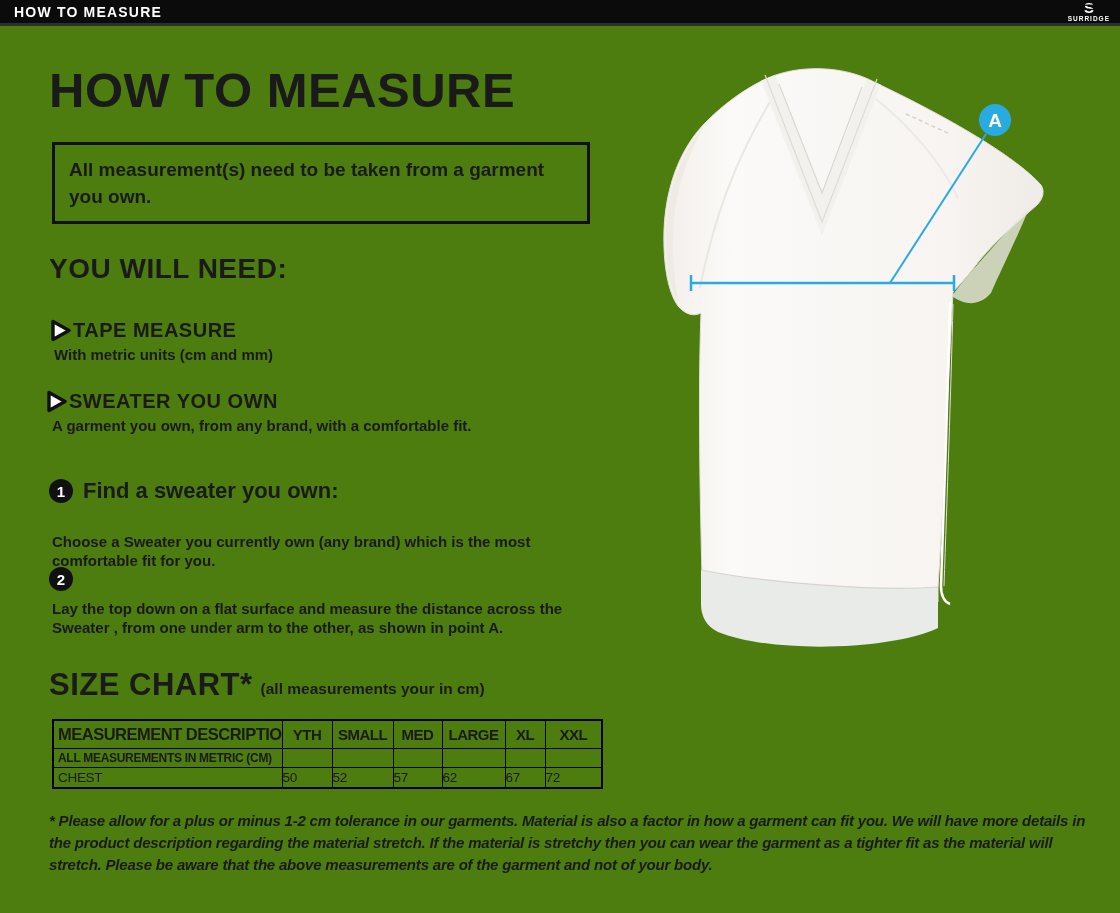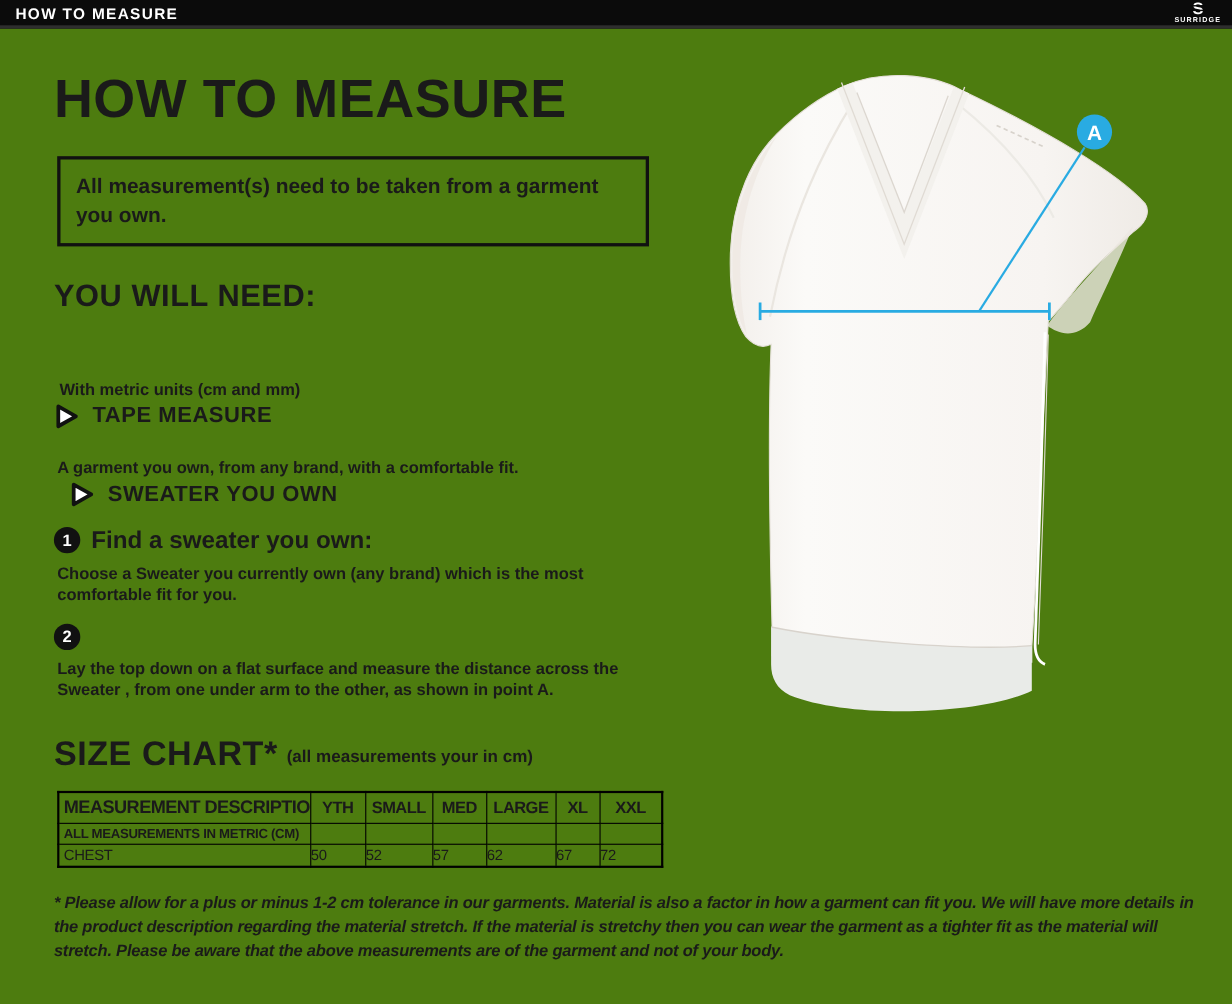--- a/index.html
+++ b/index.html
@@ -18,21 +18,21 @@
   .s-mark text { font-family:"Liberation Sans", sans-serif; }
   .wordmark { color:#fff; font-size:6.5px; font-weight:bold; letter-spacing:1px; margin-top:1px; }
 
   
   .abs { position:absolute; }
   .h1 { left:49px; top:64px; font-size:49px; font-weight:bold; letter-spacing:0.5px; line-height:52px; }
   .notice { left:52px; top:142px; width:538px; border:3px solid #111; padding:11px 14px; }
   .notice p { font-size:19px; font-weight:bold; line-height:27px; }
   .h2-need { left:49px; top:253px; font-size:28px; font-weight:bold; letter-spacing:0.5px; }
 
-  .need-item { display:flex; align-items:center; gap:13px;margin-top:48px; }
+  .need-item { display:flex; align-items:center; gap:2px; }
   .need-item .ttl { font-size:20px; font-weight:bold; letter-spacing:0.5px; }
   .need-desc { font-size:15px; font-weight:bold; }
 
   .step-head { display:flex; align-items:center; gap:10px; }
   .step-badge { width:24px; height:24px; border-radius:50%; background:#111; color:#fff;
                 display:flex; align-items:center; justify-content:center;
                 font-size:15px; font-weight:bold; flex:0 0 24px; }
   .step-head .ttl { font-size:22px; font-weight:bold; }
   .step-desc { font-size:15px; font-weight:bold; line-height:19px; width:525px; }
 
@@ -82,33 +82,33 @@
   <h2 class="abs h2-need">YOU WILL NEED:</h2>
 
   <div class="abs need-item" style="left:50px; top:319px;">
     <svg width="21" height="23" viewBox="0 0 21 23">
       <polygon points="3,2.5 19,11.5 3,20.5" fill="#fff" stroke="#111" stroke-width="3.4" stroke-linejoin="round"></polygon>
     </svg>
     <span class="ttl">TAPE MEASURE</span>
   </div>
   <p class="abs need-desc" style="left:54px; top:346px;">With metric units (cm and mm)</p>
 
-  <div class="abs need-item" style="left:64px; top:390px;">
+  <div class="abs need-item" style="left:46px; top:390px;">
     <svg width="21" height="23" viewBox="0 0 21 23">
       <polygon points="3,2.5 19,11.5 3,20.5" fill="#fff" stroke="#111" stroke-width="3.4" stroke-linejoin="round"></polygon>
     </svg>
     <span class="ttl">SWEATER YOU OWN</span>
   </div>
   <p class="abs need-desc" style="left:52px; top:417px;">A garment you own, from any brand, with a comfortable fit.</p>
 
   <div class="abs step-head" style="left:49px; top:478px;">
     <span class="step-badge">1</span>
     <span class="ttl">Find a sweater you own:</span>
   </div>
-  <p class="abs step-desc" style="left:52px; top:512px;">Choose a Sweater you currently own (any brand) which is the most comfortable fit for you.</p>
+  <p class="abs step-desc" style="left:52px; top:532px;">Choose a Sweater you currently own (any brand) which is the most comfortable fit for you.</p>
 
   <div class="abs step-head" style="left:49px; top:567px;">
     <span class="step-badge">2</span>
   </div>
   <p class="abs step-desc" style="left:52px; top:599px;">Lay the top down on a flat surface and measure the distance across the Sweater , from one under arm to the other, as shown in point A.</p>
 
   <div class="abs sc-row">
     <span class="h2-size">SIZE CHART*</span>
     <span class="sc-sub">(all measurements your in cm)</span>
   </div>

